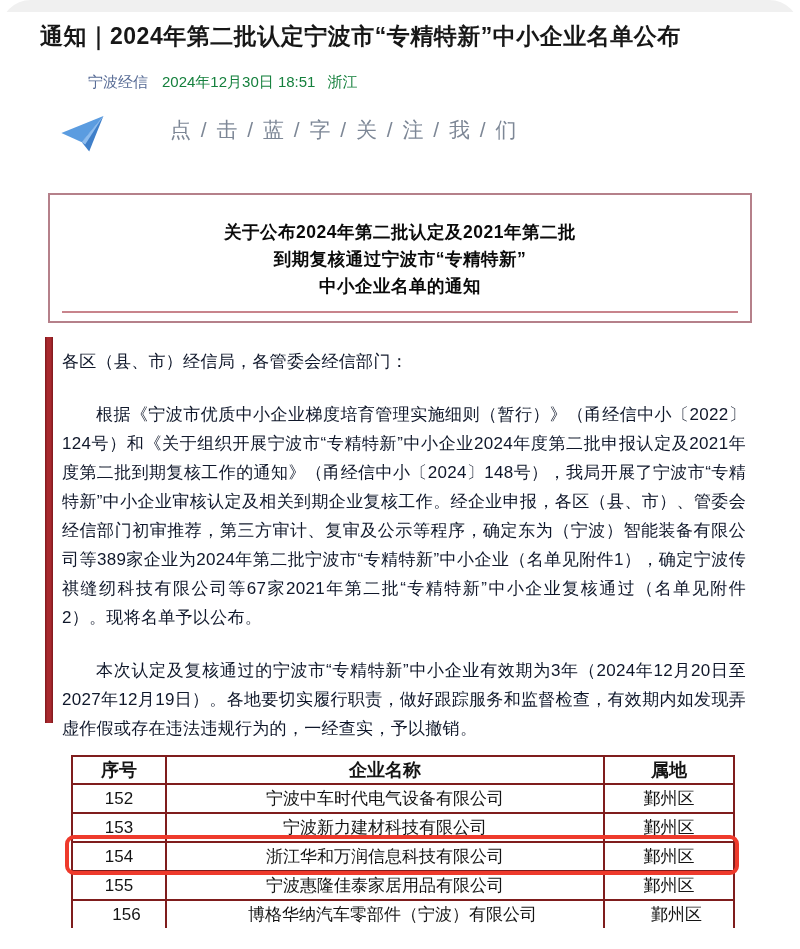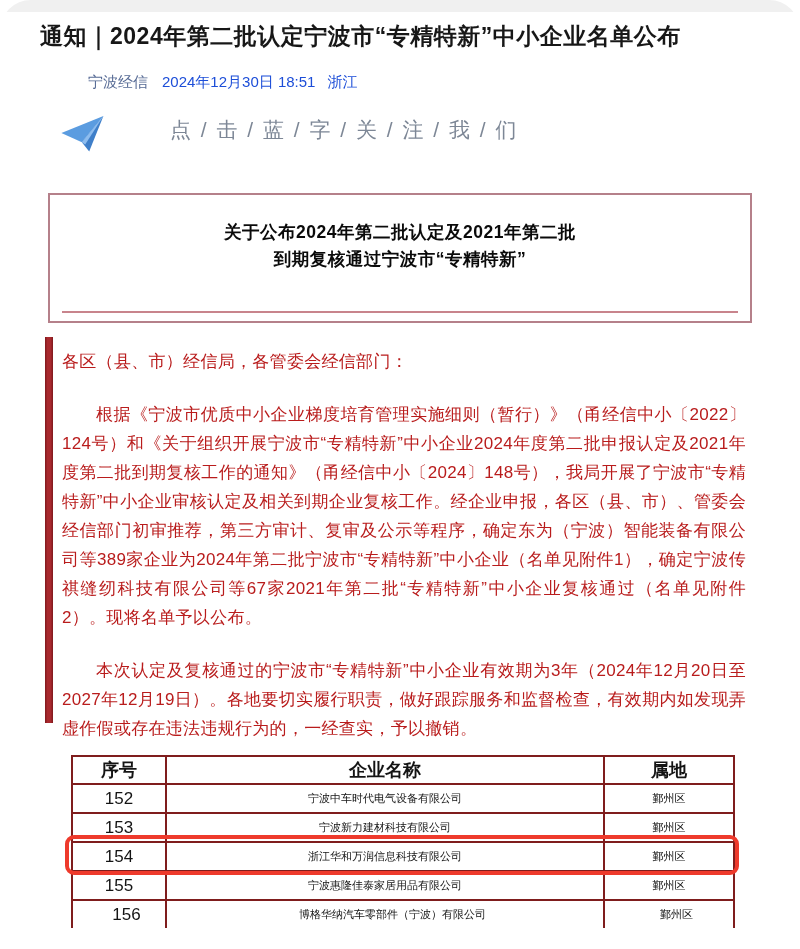--- a/index.html
+++ b/index.html
@@ -20,21 +20,21 @@
     position: absolute; left: 40px; top: 20px; width: 720px;
     margin: 0;
     font-size: 23px; font-weight: 700; color: #171717;
     letter-spacing: 0.5px; line-height: 32px;
   }
   .byline {
     position: absolute; left: 40px; top: 72px; width: 720px;
     font-size: 15px; line-height: 20px;
   }
   .byline .account { color: #576b95; margin-right: 14px; cursor: pointer; margin-left: 48px; }
-  .byline .meta { color: #1d4ed8; margin-right: 12px; }
+  .byline .meta { color: #15803d; margin-right: 12px; }
   .banner {
     position: absolute; left: 60px; top: 116px; width: 640px; height: 50px;
     display: flex; align-items: flex-start;
   }
   .banner .plane { width: 48px; height: 40px; flex: 0 0 auto; }
   .banner .banner-text {
     margin-left: 62px;
     font-size: 21px; font-weight: 500; color: #7d8796; letter-spacing: 2px;
     white-space: nowrap;
   }
@@ -52,39 +52,39 @@
     position: absolute; left: 12px; right: 12px; bottom: 8px; height: 2px;
     background: #c8848c;
   }
   .body-block { position: absolute; left: 0; top: 337px; width: 800px; }
   .red-bar {
     position: absolute; left: 45px; top: 0; width: 8px; height: 386px;
     background: linear-gradient(90deg, #7e181c 0%, #a8292e 30%, #a8292e 70%, #7e181c 100%);
   }
   .body-text {
     position: absolute; left: 62px; top: 10px; width: 684px;
-    font-size: 17px; line-height: 29px; color: #b91c1c;
+    font-size: 17px; line-height: 29px; color: #0f172a;
     text-align: justify; letter-spacing: 0.3px;
   }
   .body-text p { margin: 0; }
   .body-text p.indent { text-indent: 2em; margin-top: 24px; }
   .table-wrap { position: absolute; left: 71px; top: 755px; width: 662px; }
   table.company-table {
     border-collapse: collapse; table-layout: fixed; width: 662px;
     font-family: "Liberation Serif", serif; color: #141414;
   }
   table.company-table col.c-no { width: 94px; }
   table.company-table col.c-name { width: 438px; }
   table.company-table col.c-district { width: 130px; }
   table.company-table th, table.company-table td {
     border: 2px solid #7f1d1d; text-align: center; vertical-align: middle;
     padding: 0;
   }
   table.company-table th { height: 26px; font-size: 18px; font-weight: 700; }
-  table.company-table td { height: 27px; font-size: 11px; font-weight: 400; }
+  table.company-table td { height: 27px; font-size: 17px; font-weight: 400; }
   table.company-table td.num { font-family: "Liberation Sans", sans-serif; font-size: 17px; }
   table.company-table tr:last-child td { border-bottom: none; padding-left: 15px; }
   .row-highlight {
     position: absolute; left: -6px; top: 80px; width: 666px; height: 32px;
     border: 4px solid #ee3a2c; border-radius: 9px;
     pointer-events: none;
   }
 </style>
 </head>
 <body>
@@ -107,20 +107,21 @@
         <polygon points="21,26 46,3 24,28.5" fill="#8ebdef"></polygon>
       </g>
     </svg>
     <span class="banner-text">点 / 击 / 蓝 / 字 / 关 / 注 / 我 / 们</span>
   </div>
 
   <div class="notice-box">
     <div class="nb-lines">
       <div class="nb-line">关于公布2024年第二批认定及2021年第二批</div>
       <div class="nb-line">到期复核通过宁波市“专精特新”</div>
+      <div class="nb-line">中小企业名单的通知</div>
     </div>
     <div class="nb-rule"></div>
   </div>
 
   <div class="body-block">
     <div class="red-bar"></div>
     <div class="body-text">
       <p>各区（县、市）经信局，各管委会经信部门：</p>
       <p class="indent">根据《宁波市优质中小企业梯度培育管理实施细则（暂行）》（甬经信中小〔2022〕124号）和《关于组织开展宁波市“专精特新”中小企业2024年度第二批申报认定及2021年度第二批到期复核工作的通知》（甬经信中小〔2024〕148号），我局开展了宁波市“专精特新”中小企业审核认定及相关到期企业复核工作。经企业申报，各区（县、市）、管委会经信部门初审推荐，第三方审计、复审及公示等程序，确定东为（宁波）智能装备有限公司等389家企业为2024年第二批宁波市“专精特新”中小企业（名单见附件1），确定宁波传祺缝纫科技有限公司等67家2021年第二批“专精特新”中小企业复核通过（名单见附件2）。现将名单予以公布。</p>
       <p class="indent">本次认定及复核通过的宁波市“专精特新”中小企业有效期为3年（2024年12月20日至2027年12月19日）。各地要切实履行职责，做好跟踪服务和监督检查，有效期内如发现弄虚作假或存在违法违规行为的，一经查实，予以撤销。</p>

